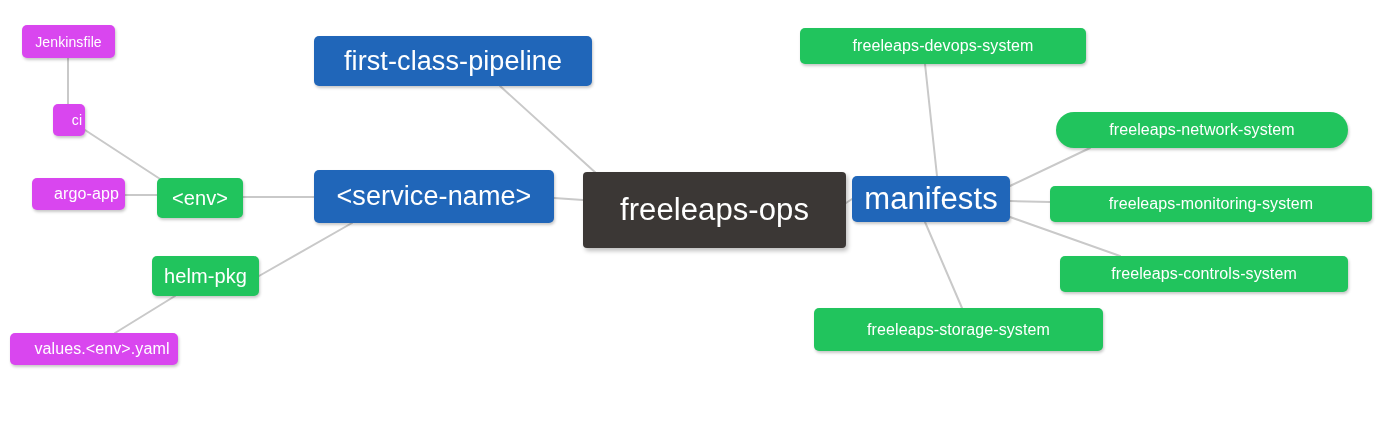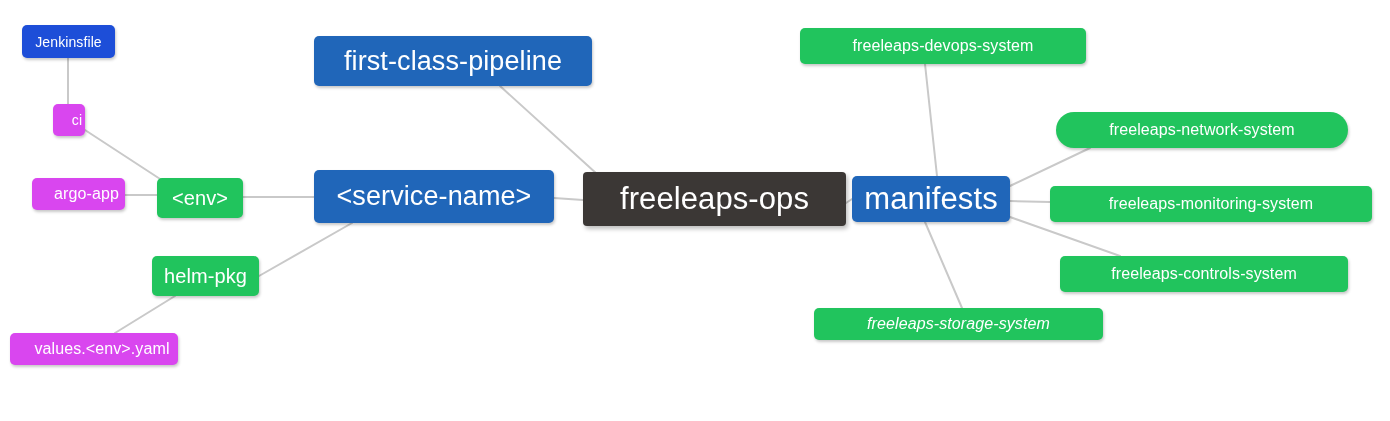--- a/index.html
+++ b/index.html
@@ -39,21 +39,21 @@
     user-select: none;
   }
   .node-root {
     background: #3B3735;
     border-radius: 4px;
     font-size: 31px;
     box-shadow: 2px 3px 4px rgba(0,0,0,0.25);
   }
   .node-blue   { background: #2066B9; }
   .node-green  { background: #21C45D; }
-  .node-orange { background: #1d4ed8; }
+  .node-orange { background: #d946ef; }
   .node-red    { background: #d946ef; padding-left: 16px; }
 
   .sz-xl  { font-size: 27px; }
   .sz-lg  { font-size: 31px; }
   .sz-md  { font-size: 20px; text-align: right; }
   .sz-sm  { font-size: 16px; }
   .sz-xs  { font-size: 14px; }
 </style>
 </head>
 <body>
@@ -69,21 +69,21 @@
       <line x1="157" y1="195" x2="125" y2="195" stroke="#c9c9c9" stroke-width="2" stroke-linecap="round"></line>
       <line x1="68" y1="104" x2="68" y2="58" stroke="#c9c9c9" stroke-width="2" stroke-linecap="round"></line>
       <line x1="175" y1="296" x2="115" y2="333" stroke="#c9c9c9" stroke-width="2" stroke-linecap="round"></line>
       <line x1="937" y1="176" x2="925" y2="64" stroke="#c9c9c9" stroke-width="2" stroke-linecap="round"></line>
       <line x1="1010" y1="186" x2="1090" y2="148" stroke="#c9c9c9" stroke-width="2" stroke-linecap="round"></line>
       <line x1="1010" y1="201" x2="1050" y2="202" stroke="#c9c9c9" stroke-width="2" stroke-linecap="round"></line>
       <line x1="1010" y1="217" x2="1120" y2="256" stroke="#c9c9c9" stroke-width="2" stroke-linecap="round"></line>
       <line x1="925" y1="222" x2="962" y2="308" stroke="#c9c9c9" stroke-width="2" stroke-linecap="round"></line>
     </svg>
   <div id="node-layer">
-      <div class="node node-root" style="left: 583px; top: 172px; width: 263px; height: 54px;">
+      <div class="node node-root" style="left: 583px; top: 172px; width: 263px; height: 76px;">
         <span>freeleaps-ops</span>
       </div>
       <div class="node node-blue sz-xl" style="left: 314px; top: 170px; width: 240px; height: 53px;">
         <span>&lt;service-name&gt;</span>
       </div>
       <div class="node node-blue sz-xl" style="left: 314px; top: 36px; width: 278px; height: 50px;">
         <span>first-class-pipeline</span>
       </div>
       <div class="node node-blue sz-lg" style="left: 852px; top: 176px; width: 158px; height: 46px;">
         <span>manifests</span>
@@ -99,21 +99,21 @@
       </div>
       <div class="node node-green sz-sm" style="left: 1056px; top: 112px; width: 292px; height: 36px; border-radius: 18px;">
         <span>freeleaps-network-system</span>
       </div>
       <div class="node node-green sz-sm" style="left: 1050px; top: 186px; width: 322px; height: 36px;">
         <span>freeleaps-monitoring-system</span>
       </div>
       <div class="node node-green sz-sm" style="left: 1060px; top: 256px; width: 288px; height: 36px; align-items: center;">
         <span>freeleaps-controls-system</span>
       </div>
-      <div class="node node-green sz-sm" style="left: 814px; top: 308px; width: 289px; height: 32px; font-style: italic;">
+      <div class="node node-green sz-sm" style="left: 814px; top: 308px; width: 289px; height: 43px;">
         <span>freeleaps-storage-system</span>
       </div>
       <div class="node node-orange sz-xs" style="left: 22px; top: 25px; width: 93px; height: 33px;">
         <span>Jenkinsfile</span>
       </div>
       <div class="node node-red sz-xs" style="left: 53px; top: 104px; width: 32px; height: 32px;">
         <span>ci</span>
       </div>
       <div class="node node-red sz-sm" style="left: 32px; top: 178px; width: 93px; height: 32px;">
         <span>argo-app</span>

